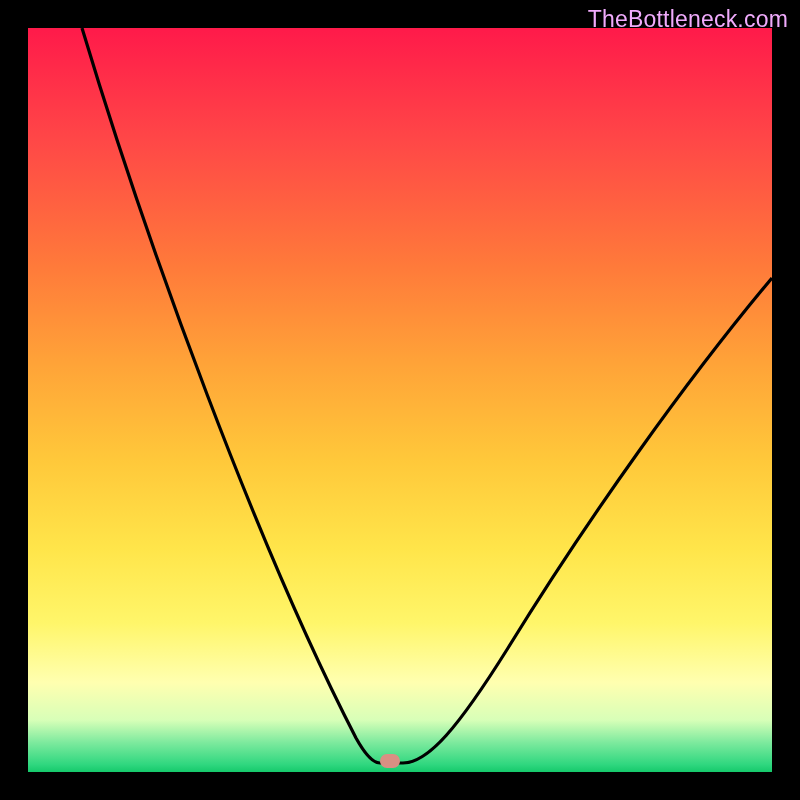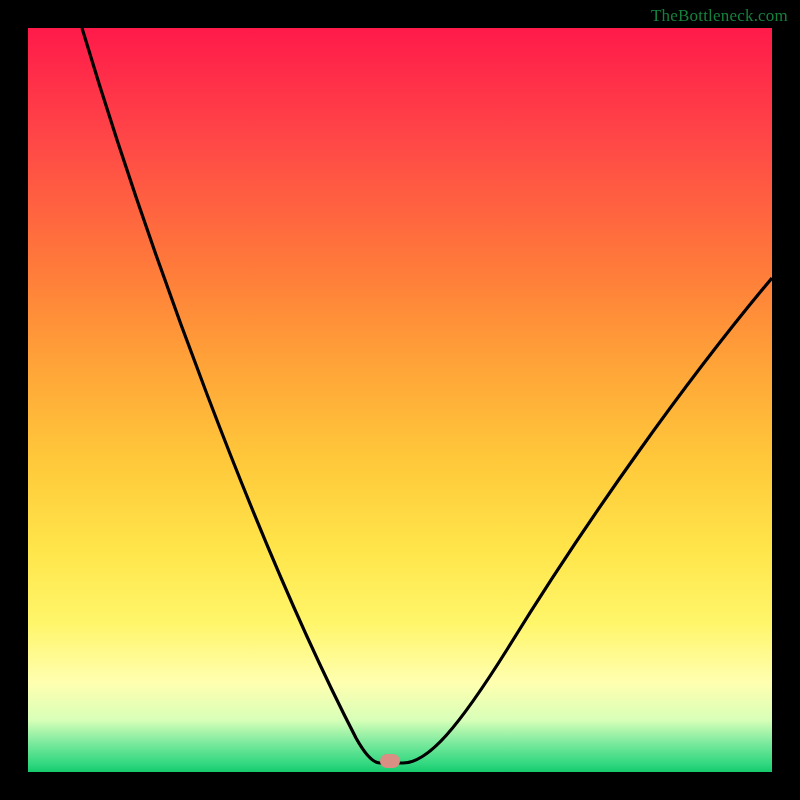--- a/index.html
+++ b/index.html
@@ -50,25 +50,25 @@
     width: 20px;
     height: 14px;
     border-radius: 7px;
     background: #d98f83;
     transform: translate(-50%, -50%);
   }
   .watermark {
     position: absolute;
     top: 6px;
     right: 12px;
-    color: #15803d;
-    font-size: 17px;
+    color: #f0abfc;
+    font-size: 23px;
     letter-spacing: 0.2px;
     font-weight: 400;
-    font-family: Liberation Serif, serif;
+    font-family: Liberation Sans, sans-serif;
   }
 </style>
 </head>
 <body>
 
 <div class="stage">
 
   <div class="plot">
 
     <svg class="curve" viewBox="0 0 744 744" preserveAspectRatio="none">

